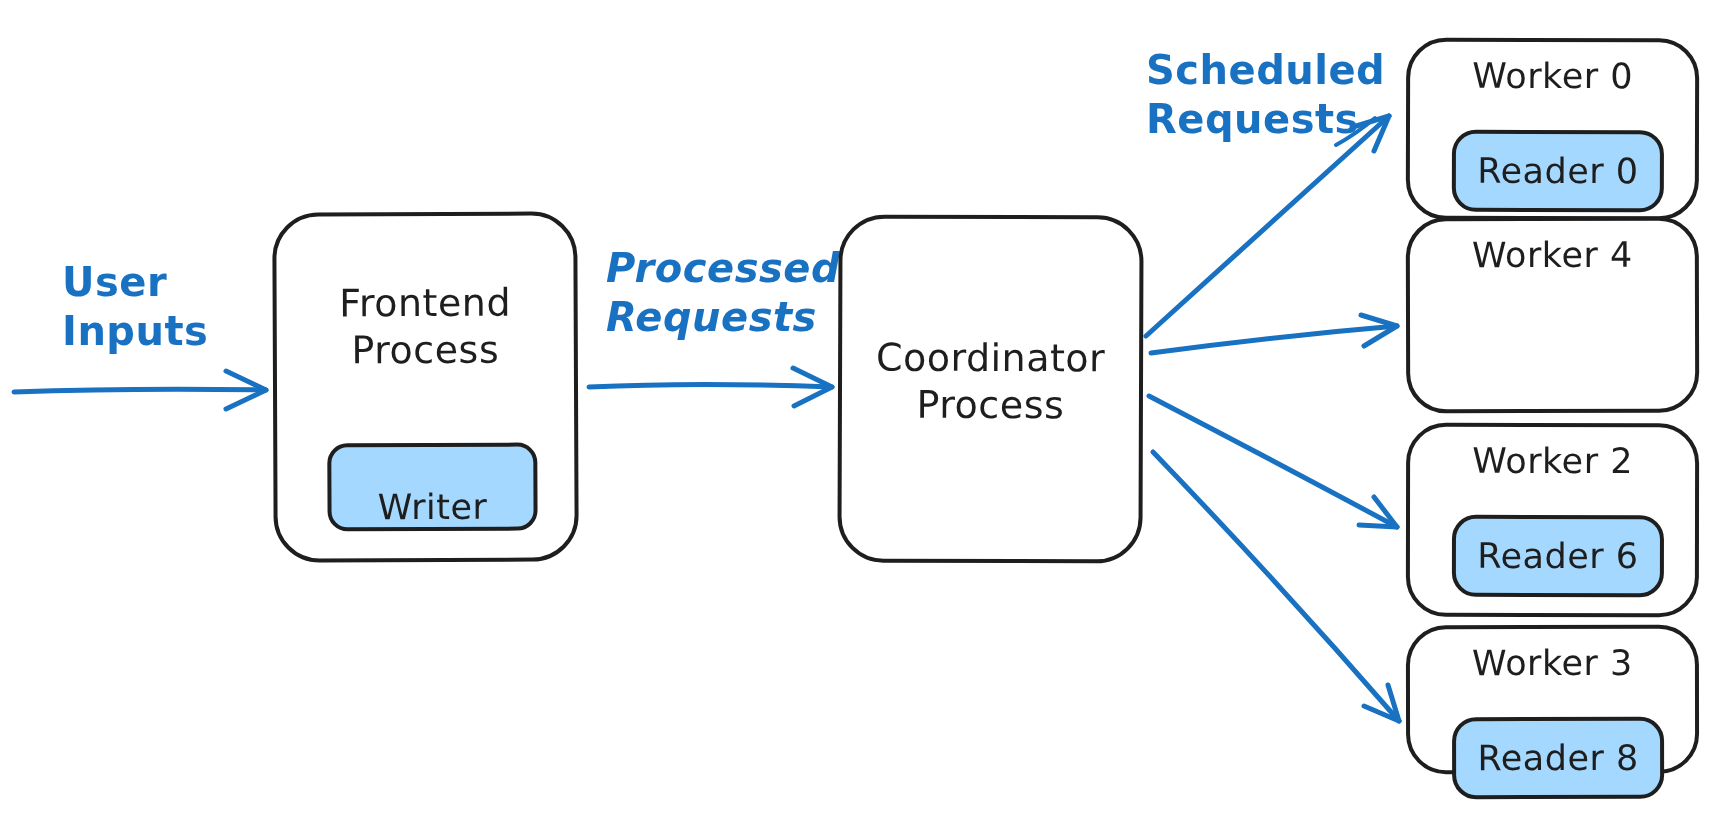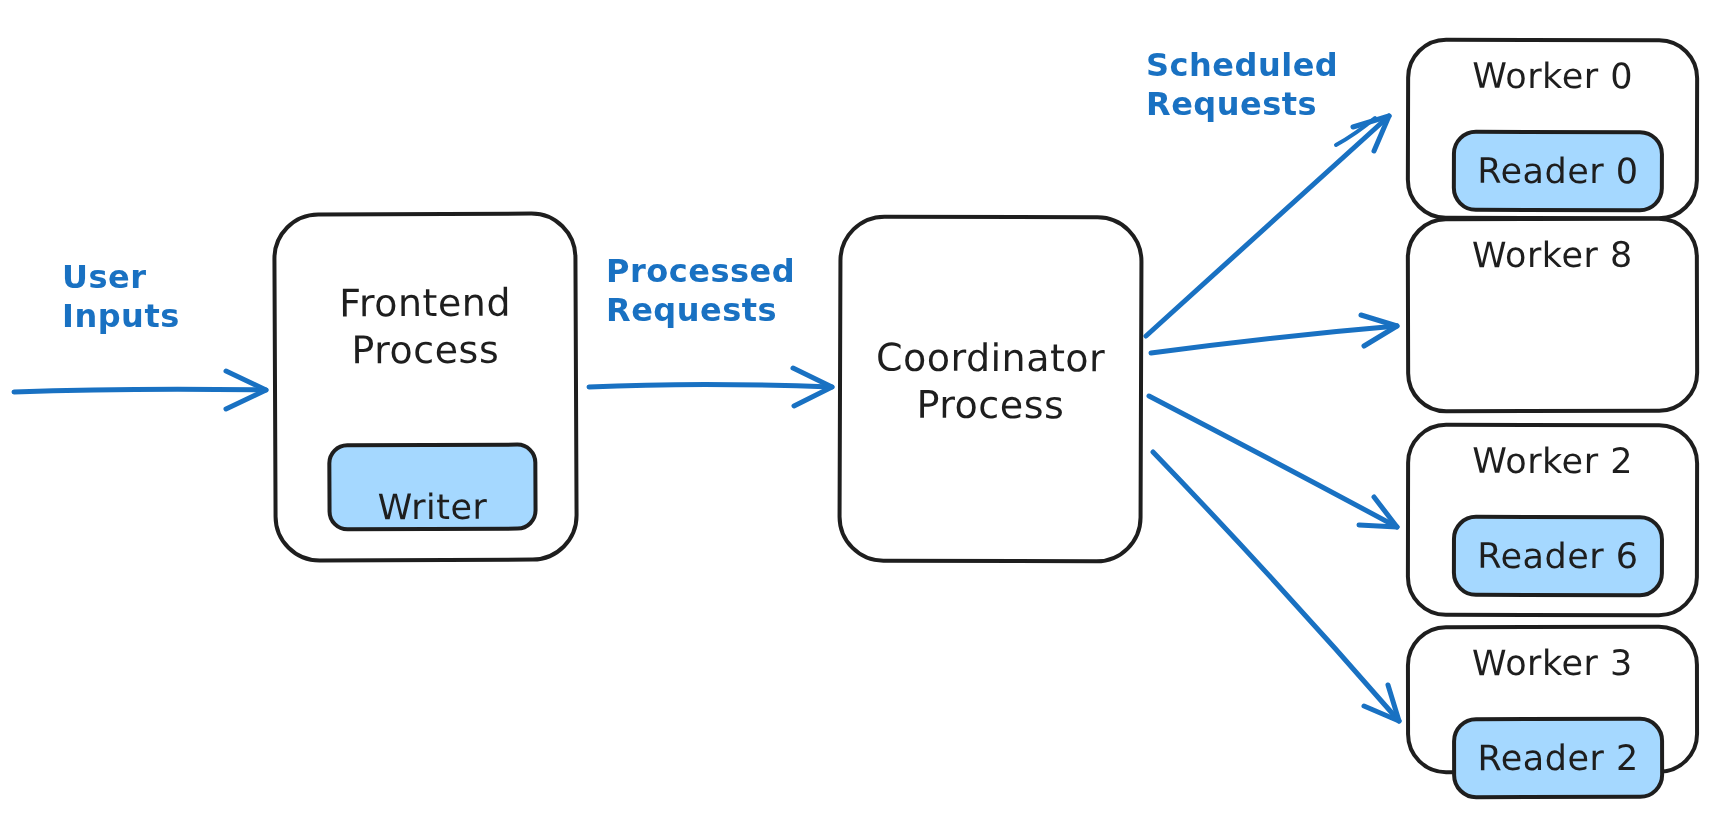--- a/index.html
+++ b/index.html
@@ -37,25 +37,25 @@
 
   .worker{left:1406px;width:293px;border-radius:40px;}
   #worker-0{top:38px;height:182px;transform:rotate(0.15deg);}
   #worker-1{top:217px;height:196px;transform:rotate(-0.15deg);}
   #worker-2{top:423px;height:194px;transform:rotate(0.1deg);}
   #worker-3{top:625px;height:149px;transform:rotate(-0.1deg);}
   .worker-title{text-align:center;margin-top:14px;font-size:35px;font-weight:500;letter-spacing:0.5px;}
   .reader{left:42px;top:88px;width:212px;height:82px;border-radius:24px;}
 
   .annotation{
-    position:absolute;color:var(--blue);font-size:32px;font-weight:600;
+    position:absolute;color:var(--blue);font-size:40px;font-weight:600;
     line-height:1.22;letter-spacing:0.5px;white-space:nowrap;
   }
   #ann-user{left:62px;top:258px;}
-  #ann-processed{left:606px;top:252px;}
+  #ann-processed{left:606px;top:244px;font-style:italic;}
   #ann-scheduled{left:1146px;top:46px;}
 </style>
 </head>
 <body>
 
 <div class="canvas">
 
   <svg class="arrows" width="1723" height="837" viewBox="0 0 1723 837">
     <g>
       <path d="M 14 392 Q 130 388 266 390"></path>
@@ -117,30 +117,30 @@
   </div>
 
   <div class="node worker" id="worker-0">
     <div class="worker-title">Worker 0</div>
     <div class="subnode reader">
       <span>Reader 0</span>
     </div>
   </div>
 
   <div class="node worker" id="worker-1">
-    <div class="worker-title">Worker 8</div>
+    <div class="worker-title">Worker 4</div>
   </div>
 
   <div class="node worker" id="worker-2">
     <div class="worker-title">Worker 2</div>
     <div class="subnode reader">
       <span>Reader 6</span>
     </div>
   </div>
 
   <div class="node worker" id="worker-3">
     <div class="worker-title">Worker 3</div>
     <div class="subnode reader">
-      <span>Reader 2</span>
+      <span>Reader 8</span>
     </div>
   </div>
 
 </div>
 
 </body></html>

